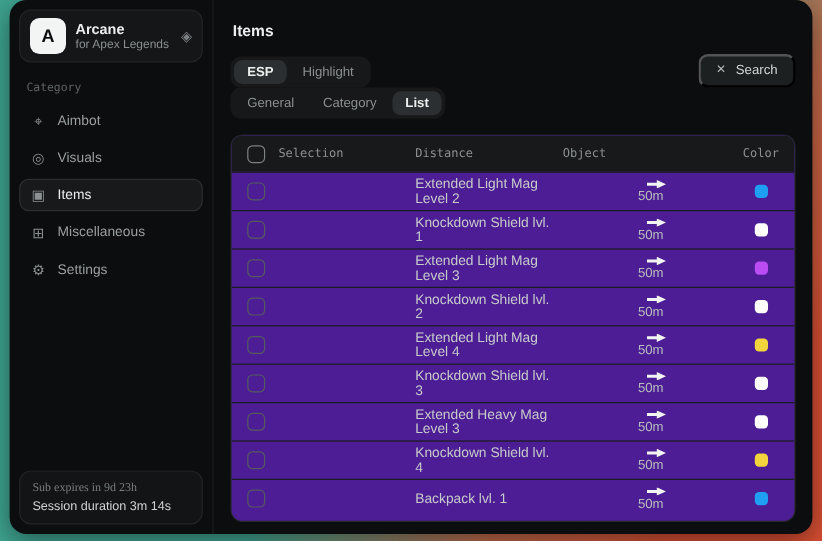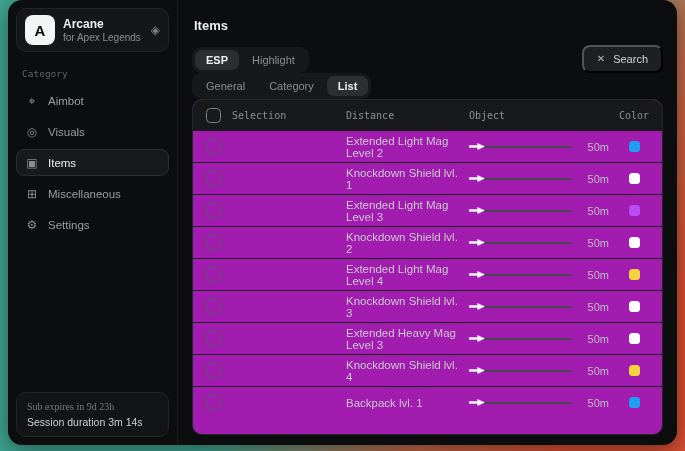--- a/index.html
+++ b/index.html
@@ -49,32 +49,32 @@
   .tab{ padding:4px 11px; border-radius:7px; font-size:11px; color:#8a8f92; cursor:pointer; white-space:nowrap; }
   .tab.active{ background:#2c2f31; color:#eceeee; font-weight:600; }
   .search-btn{
     display:inline-flex; align-items:center; gap:8px; background:#1d2021; border-radius:8px;
     padding:6px 13px; font-size:11px; color:#d2d5d6; cursor:pointer;
   }
   .search-btn .x{ font-size:10px; color:#b6babc; line-height:1; }
   .viewbar{ }
   
   .table{
-    flex:1; background:#a21caf; border:1px solid #25282a; border-radius:10px;
+    margin-top:13px; flex:1; background:#4c1d95; border:1px solid #25282a; border-radius:10px;
     overflow:hidden; display:flex; flex-direction:column;
   }
   .thead, .trow{
     display:grid; grid-template-columns:16px 104px 1fr 140px 30px; column-gap:10px;
     align-items:center; padding:0 13px;
   }
   .thead{ height:30px; background:#17191a; font-family:"DejaVu Sans Mono", monospace; font-size:10px; color:#8b9093; }
   .trow{ height:32px; border-top:1px solid #191c1d; font-size:11.5px; color:#c7cacb; }
   .cbx{ width:15px; height:15px; border:1.5px solid #565b5e; border-radius:4.5px; background:transparent; cursor:pointer; }
   .thead .cbx{ border-color:#7c8184; }
-  .dist{ display:flex; align-items:center; gap:9px; }
+  .dist{ display:flex; align-items:center; gap:9px;flex-direction:column; }
   .slider{ position:relative; flex:1; height:9px; cursor:pointer; }
   .slider .track{ position:absolute; left:0; right:0; top:3.5px; height:2px; background:#44484a; border-radius:2px; }
   .slider .handle{
     position:absolute; left:0; top:1px; width:16px; height:7px; background:#f2f3f3;
     clip-path:polygon(0 32%, 52% 32%, 52% 0, 100% 50%, 52% 100%, 52% 68%, 0 68%);
   }
   .dist-val{ width:28px; text-align:right; font-size:11px; color:#b9bdbf; flex:none; }
   .swatch{ width:11px; height:11px; border-radius:3.5px; justify-self:center; cursor:pointer; }
 </style>
 </head>

